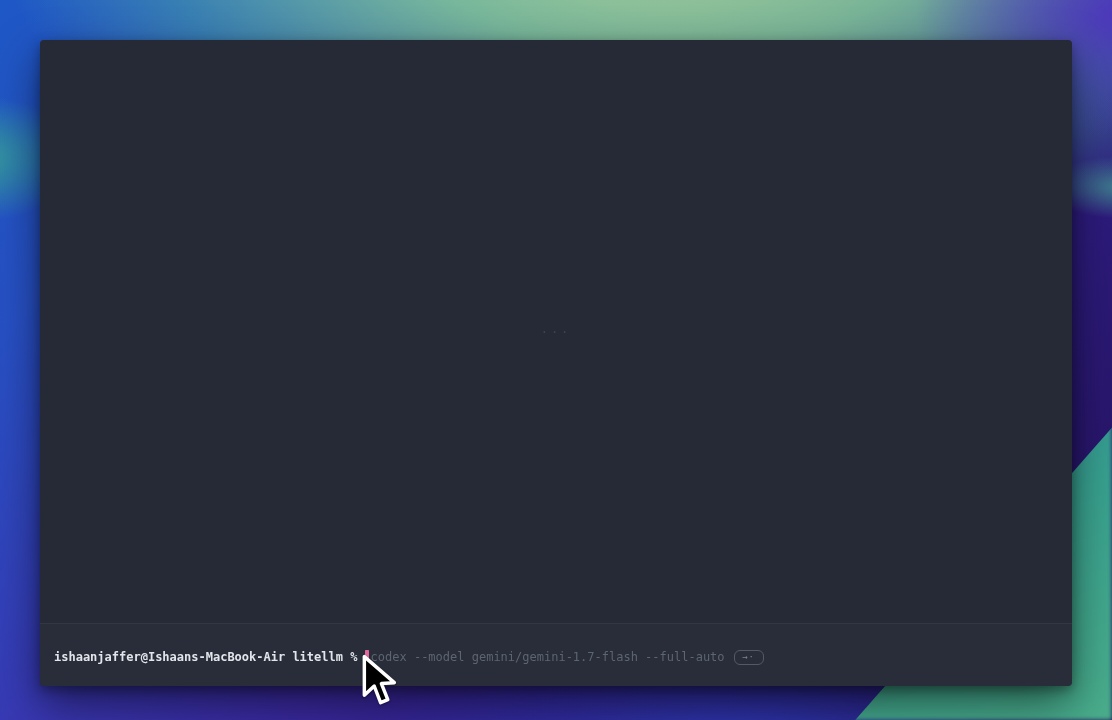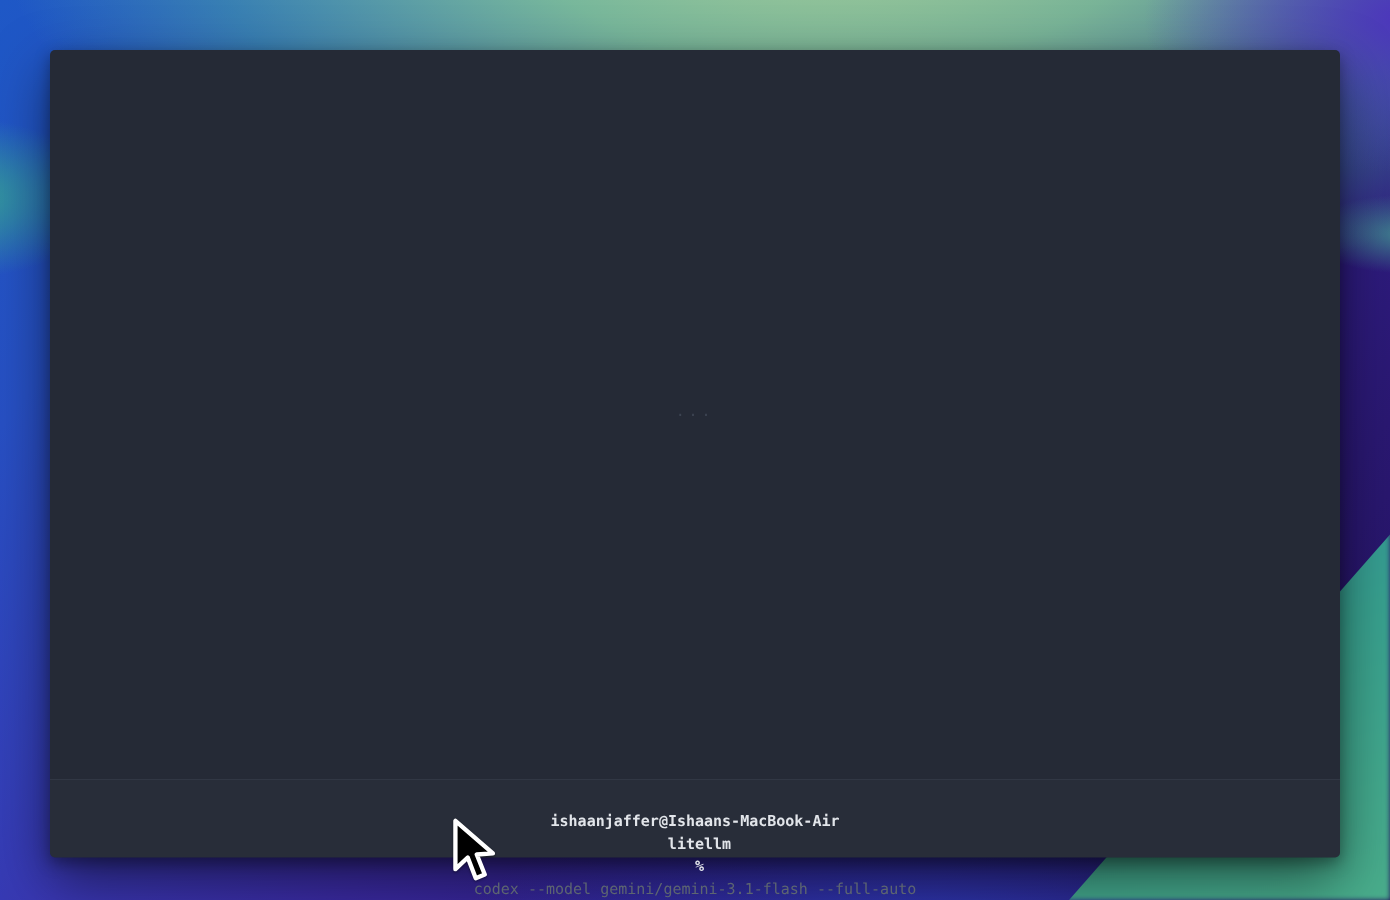--- a/index.html
+++ b/index.html
@@ -24,21 +24,21 @@
   
   .window{position:absolute;left:40px;top:40px;width:1032px;height:646px;
     background:#252a36;border-radius:4px;
     box-shadow:0 18px 44px rgba(0,0,0,.5),0 4px 12px rgba(0,0,0,.35);}
   .dots{position:absolute;left:0;right:0;top:282px;text-align:center;
     color:#3d4452;font-size:12px;letter-spacing:3px;}
   .bottom-bar{position:absolute;left:0;right:0;bottom:0;height:62px;
     background:rgba(255,255,255,.015);
     border-top:1px solid #313744;border-radius:0 0 4px 4px;}
   .prompt-row{position:absolute;left:14px;right:14px;bottom:20px;height:18px;
-    display:flex;align-items:center;white-space:pre;font-size:12px;line-height:18px;flex-direction:column;}
+    display:flex;align-items:center;white-space:pre;font-size:12px;line-height:18px;}
   .p-bold{color:#e2e5ea;font-weight:bold;}
   .p-bold + .p-bold{margin-left:7.2px;}
   .caret{display:inline-block;width:4px;height:15px;background:#e0679d;
     margin-left:7.2px;margin-right:2px;border-radius:0.5px;}
   .suggestion{color:#5d6571;}
   .hint-pill{margin-left:9px;display:inline-flex;align-items:center;justify-content:center;
     min-width:18px;height:13px;padding:0 5px;border:1px solid #525a68;border-radius:6px;
     color:#7c8494;font-size:9px;letter-spacing:1px;line-height:13px;}
 
   
@@ -57,21 +57,21 @@
   <div class="window">
     <div class="dots">...</div>
 
     <div class="bottom-bar"></div>
 
     <div class="prompt-row">
       <span class="p-bold">ishaanjaffer@Ishaans-MacBook-Air</span>
       <span class="p-bold">litellm</span>
       <span class="p-bold">%</span>
       <span class="caret"></span>
-      <span class="suggestion">codex --model gemini/gemini-3.1-flash --full-auto</span>
+      <span class="suggestion">codex --model gemini/gemini-1.7-flash --full-auto</span>
       <span class="hint-pill">→·</span>
     </div>
   </div>
 
   <svg class="pointer" viewBox="0 0 28 42">
     <path d="M3 2 L3 31 L10.4 24 L15.2 36.5 L20.6 34.2 L15.8 22.2 L25.5 21.5 Z" fill="#000000" stroke="#ffffff" stroke-width="2.6" stroke-linejoin="round"></path>
   </svg>
 
 </div>
 

